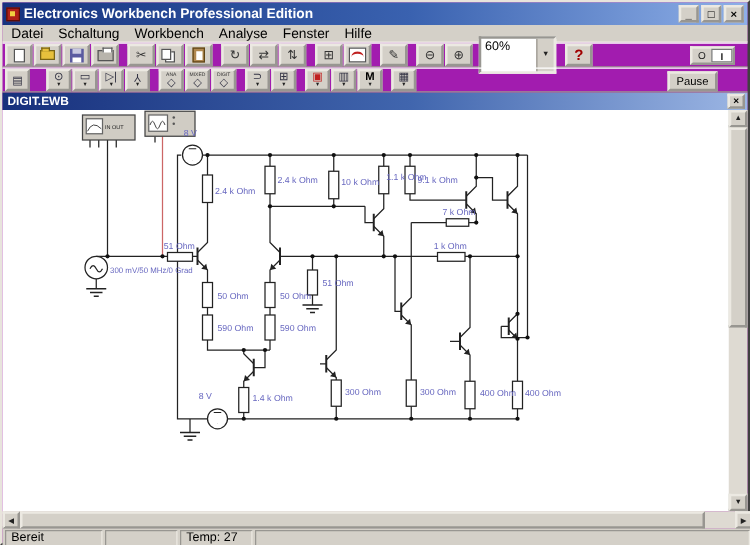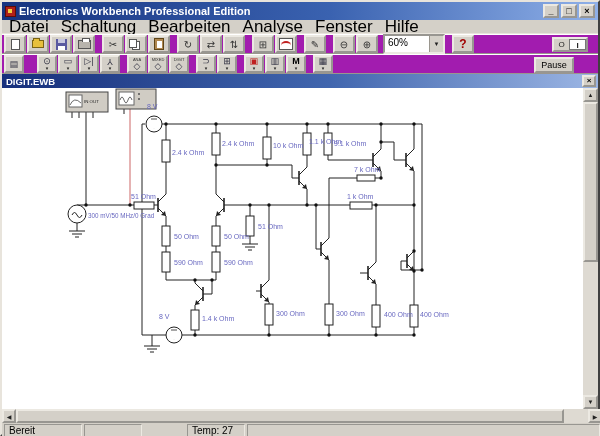--- a/index.html
+++ b/index.html
@@ -12,21 +12,21 @@
               background:linear-gradient(90deg,#16337f 0%,#3a62b0 55%,#8fb0e8 100%);
               padding:0 2px; }
   .app-icon { width:11px; height:11px; margin:0 3px 0 1px; background:#b02018;
               border:1px solid #5a0c08; position:relative; flex:none; }
   .app-icon:before { content:""; position:absolute; left:2px; top:2px; width:4px; height:4px; background:#f0d040; }
   .title-text { color:#fff; font-size:11px; font-weight:bold; flex:1; white-space:nowrap; overflow:hidden; }
   .win-btns { display:flex; gap:2px; margin-right:1px; }
   .win-btn { width:16px; height:14px; background:#d4d0c8; border:2px outset #ece9e2;
              font-size:9px; line-height:10px; text-align:center; font-weight:bold; color:#000; }
   
-  .menubar { height:14px; display:flex; align-items:center; background:#d4d0c8; font-size:17px;
+  .menubar { height:14px; display:flex; align-items:center; background:#d4d0c8; font-size:11px;
              border-bottom:1px solid #e8e4dc; padding-left:1px; }
   .menu-item { padding:0 6px; height:14px; line-height:14px; }
   
   .toolbar1 { height:20px; display:flex; align-items:center; gap:1px; padding-left:2px;
               border-top:1px solid #fff; border-bottom:1px solid #9a968e; position:relative; }
   .toolbar2 { height:20px; display:flex; align-items:center; gap:1px; padding-left:2px;
               border-top:1px solid #fff; border-bottom:1px solid #9a968e; position:relative; }
   .tbtn { width:22px; height:18px; flex:none; background:#d4d0c8; border:2px outset #ece9e2;
           display:flex; align-items:center; justify-content:center; font-size:10px; color:#333; overflow:hidden; }
   .tgap { width:5px; flex:none; }
@@ -38,21 +38,21 @@
   .i-disk:after { content:""; position:absolute; left:2px; bottom:0; width:7px; height:4px; background:#fff; }
   .i-printer { width:13px; height:9px; background:#b8b4ac; border:1px solid #555; position:relative; }
   .i-printer:before { content:""; position:absolute; left:3px; top:-3px; width:6px; height:3px; background:#fff; border:1px solid #555; border-bottom:none; }
   .i-copy { width:8px; height:9px; background:#fff; border:1px solid #555; box-shadow:3px 2px 0 -1px #fff,3px 2px 0 0 #555; margin:-2px 3px 0 -3px; }
   .i-paste { width:10px; height:12px; background:#b08850; border:1px solid #5f4517; position:relative; }
   .i-paste:before { content:""; position:absolute; left:2px; top:2px; width:5px; height:7px; background:#fff; }
   .i-graph { width:14px; height:12px; background:#fff; border:1px solid #555; position:relative; }
   .i-graph:before { content:""; position:absolute; left:1px; top:2px; width:10px; height:7px;
                     border-top:2px solid #c02020; border-radius:60% 60% 0 0; }
   .glyph-red { color:#a00000; font-weight:bold; font-size:12px; }
-  .combo { width:62px; height:20px; background:#fff; border:2px inset #ece9e2; display:flex; margin-left:4px; }
+  .combo { width:62px; height:30px; background:#fff; border:2px inset #ece9e2; display:flex; margin-left:4px; }
   .combo-val { flex:1; font-size:10px; padding:1px 0 0 3px; color:#000; }
   .combo-btn { width:14px; background:#d4d0c8; border-left:1px solid #9a968e; font-size:6px;
                display:flex; align-items:center; justify-content:center; color:#222; }
   .power-switch { position:absolute; right:10px; top:2px; width:36px; height:15px; border:2px outset #ece9e2;
                   background:#d4d0c8; display:flex; }
   .power-cell { flex:1; font-size:8px; text-align:center; line-height:11px; color:#222; }
   .power-cell.on { background:#fff; border:1px solid #777; font-weight:bold; }
   .bbtn { width:20px; height:18px; flex:none; background:#d4d0c8; border:2px outset #ece9e2;
           display:flex; flex-direction:column; align-items:center; justify-content:center; line-height:1; color:#334; }
   .bbtn .g { font-size:9px; }
@@ -75,21 +75,21 @@
   .v-up { top:0; left:0; width:15px; height:14px; }
   .v-dn { bottom:0; left:0; width:15px; height:14px; }
   .v-thumb { position:absolute; left:0; top:14px; width:15px; height:160px; background:#d4d0c8; border:2px outset #ece9e2; }
   .h-left { left:0; top:0; width:14px; height:14px; }
   .h-right { right:0; top:0; width:14px; height:14px; }
   .h-thumb { position:absolute; left:14px; top:0; width:548px; height:14px; background:#d4d0c8; border:2px outset #ece9e2; }
   
   .statusbar { position:absolute; left:0; top:421px; width:600px; height:15px; background:#d4d0c8;
                display:flex; gap:2px; padding:1px 2px; }
   .spanel { border:1px inset #ece9e2; font-size:10px; padding:0 4px; color:#000; line-height:11px; }
-  .sp1 { width:78px; } .sp2 { width:58px; } .sp3 { width:58px;margin-left:43px; } .sp4 { flex:1; }
+  .sp1 { width:78px; } .sp2 { width:58px; } .sp3 { width:58px; } .sp4 { flex:1; }
   
   .clbl { font-size:7px; fill:#6868c0; font-family:"Liberation Sans", sans-serif; }
   .slbl { font-size:6.3px; fill:#6868c0; font-family:"Liberation Sans", sans-serif; }
   .inst-lbl { font-size:4.4px; fill:#222; font-family:"Liberation Sans", sans-serif; }
 </style>
 </head>
 <body>
 
 <div class="window">
 
@@ -99,21 +99,21 @@
     <div class="win-btns">
       <div class="win-btn">_</div>
       <div class="win-btn">□</div>
       <div class="win-btn">×</div>
     </div>
   </div>
 
   <div class="menubar">
     <span class="menu-item">Datei</span>
     <span class="menu-item">Schaltung</span>
-    <span class="menu-item">Bearbeiten</span>
+    <span class="menu-item">Workbench</span>
     <span class="menu-item">Analyse</span>
     <span class="menu-item">Fenster</span>
     <span class="menu-item">Hilfe</span>
   </div>
 
   <div class="toolbar1">
     <div class="tbtn">
         <span class="i-page"></span>
       </div>
     <div class="tbtn">

